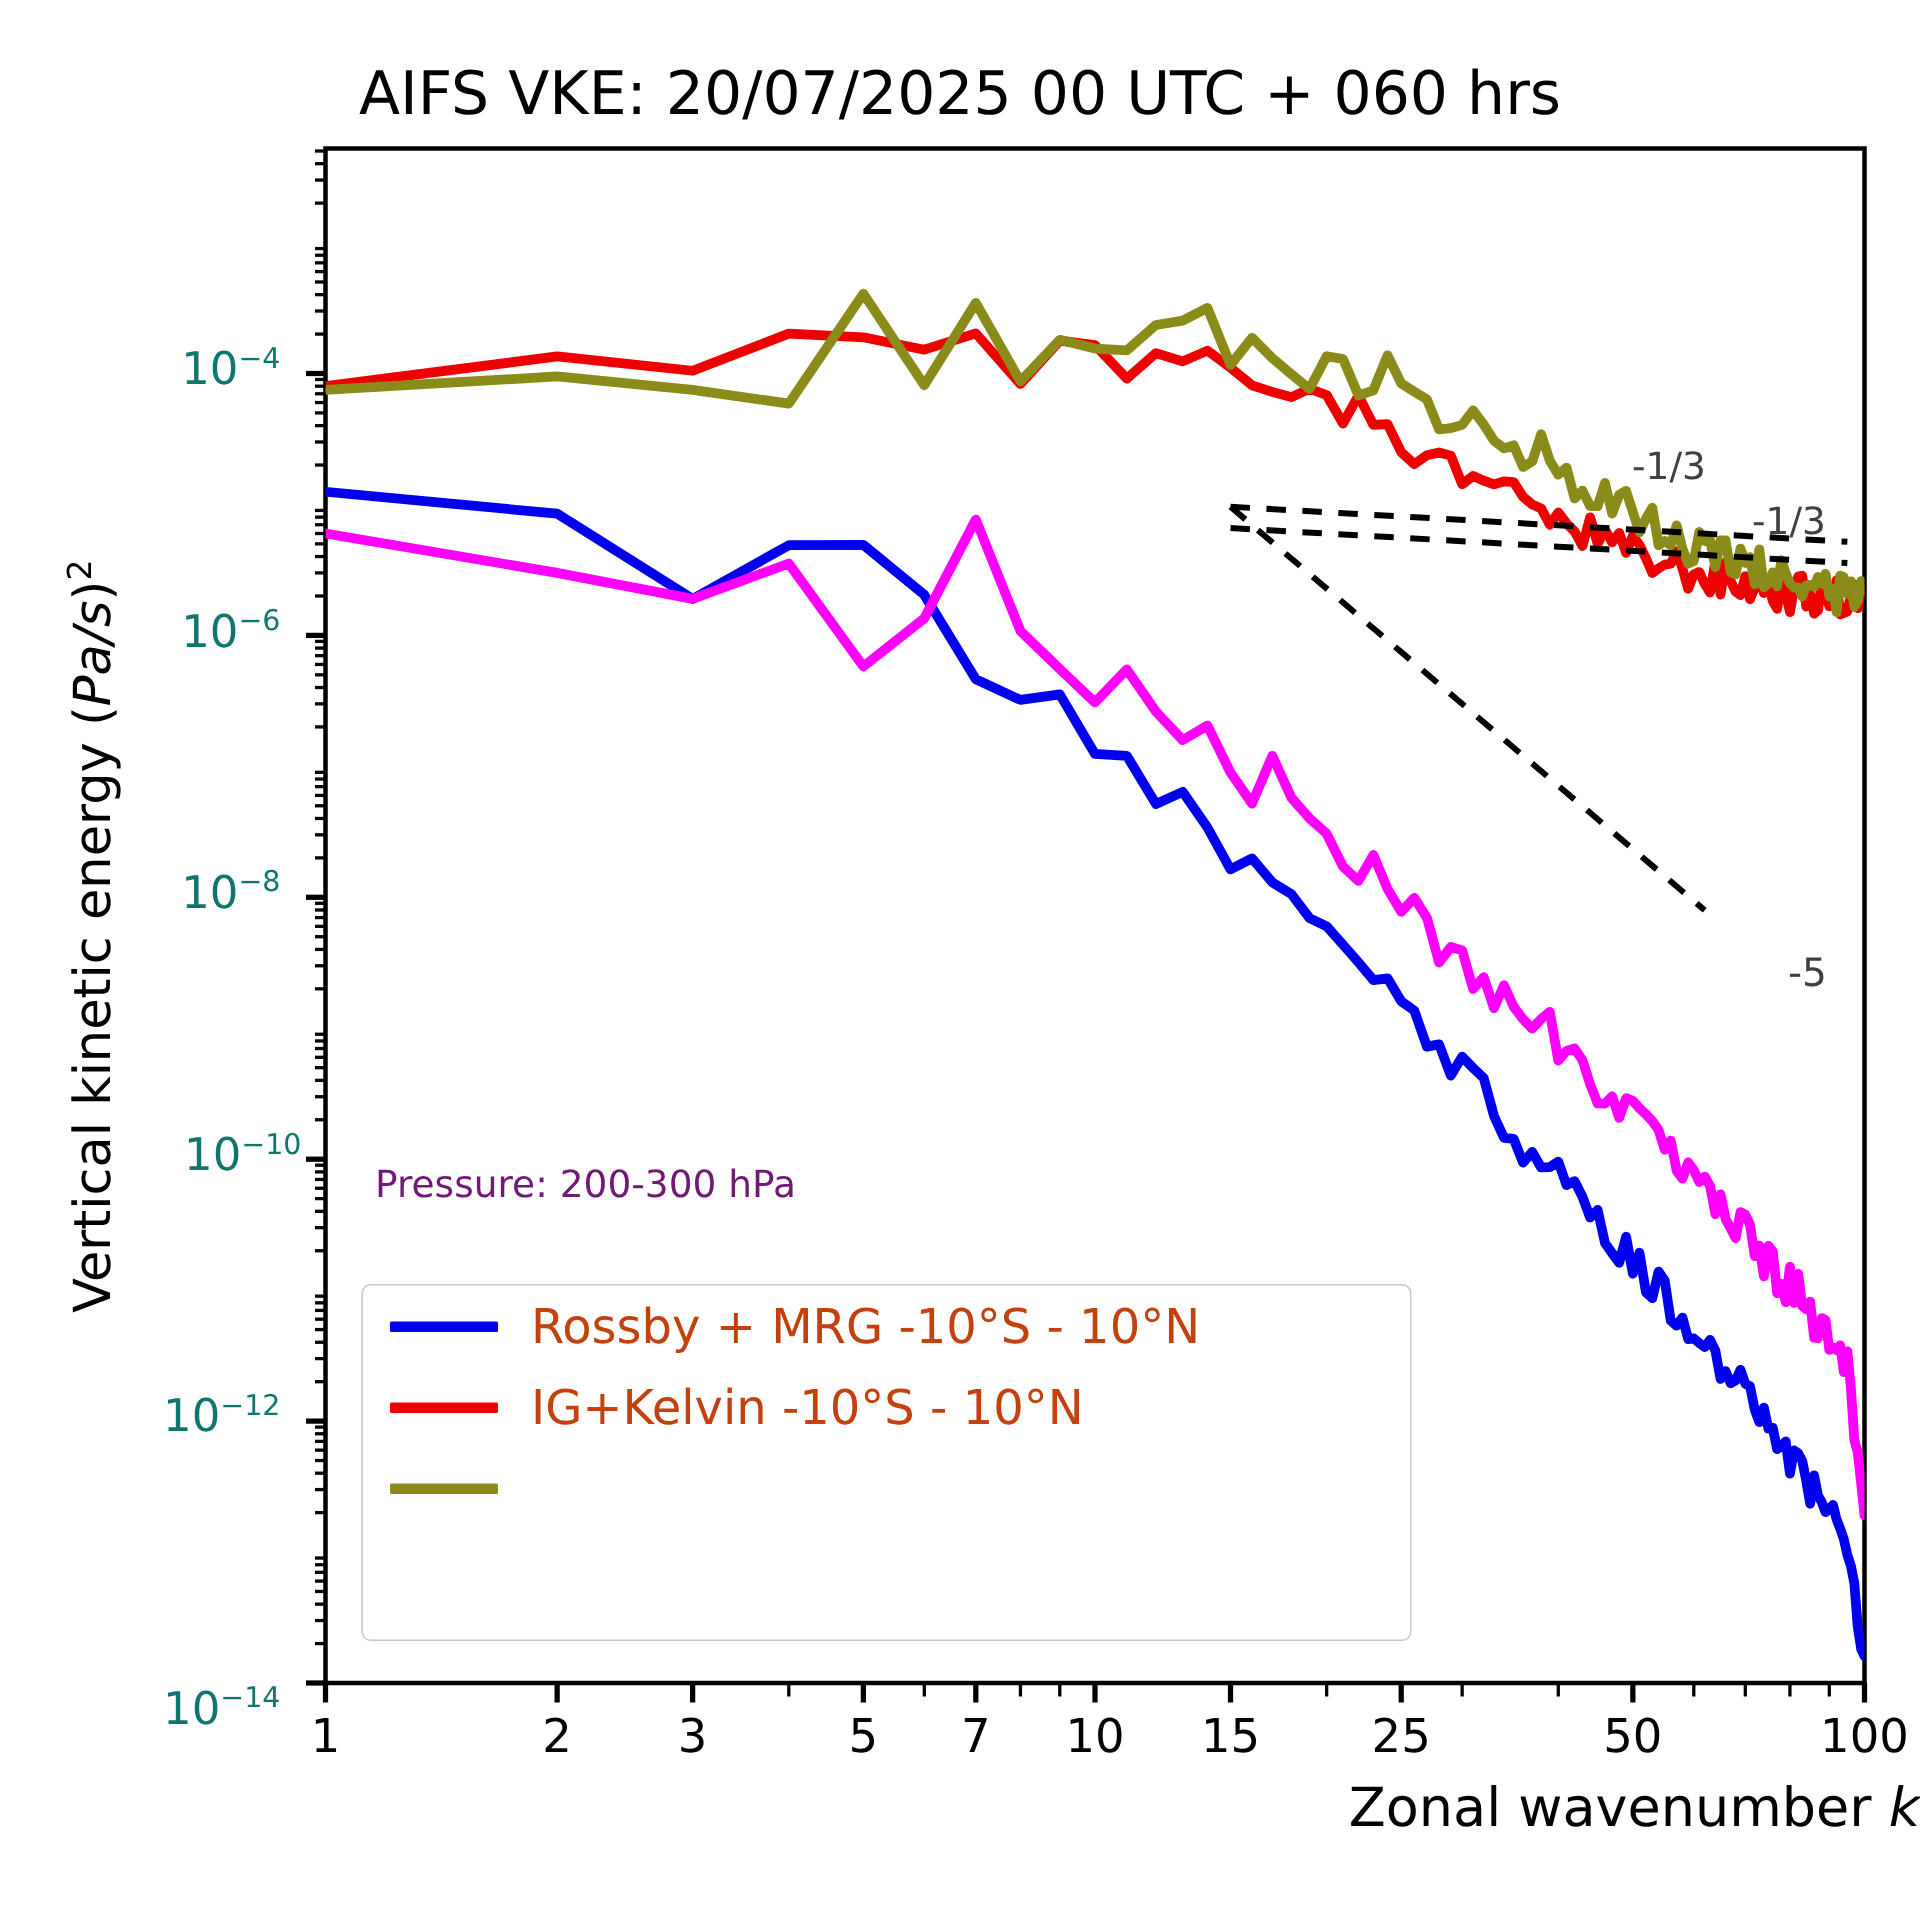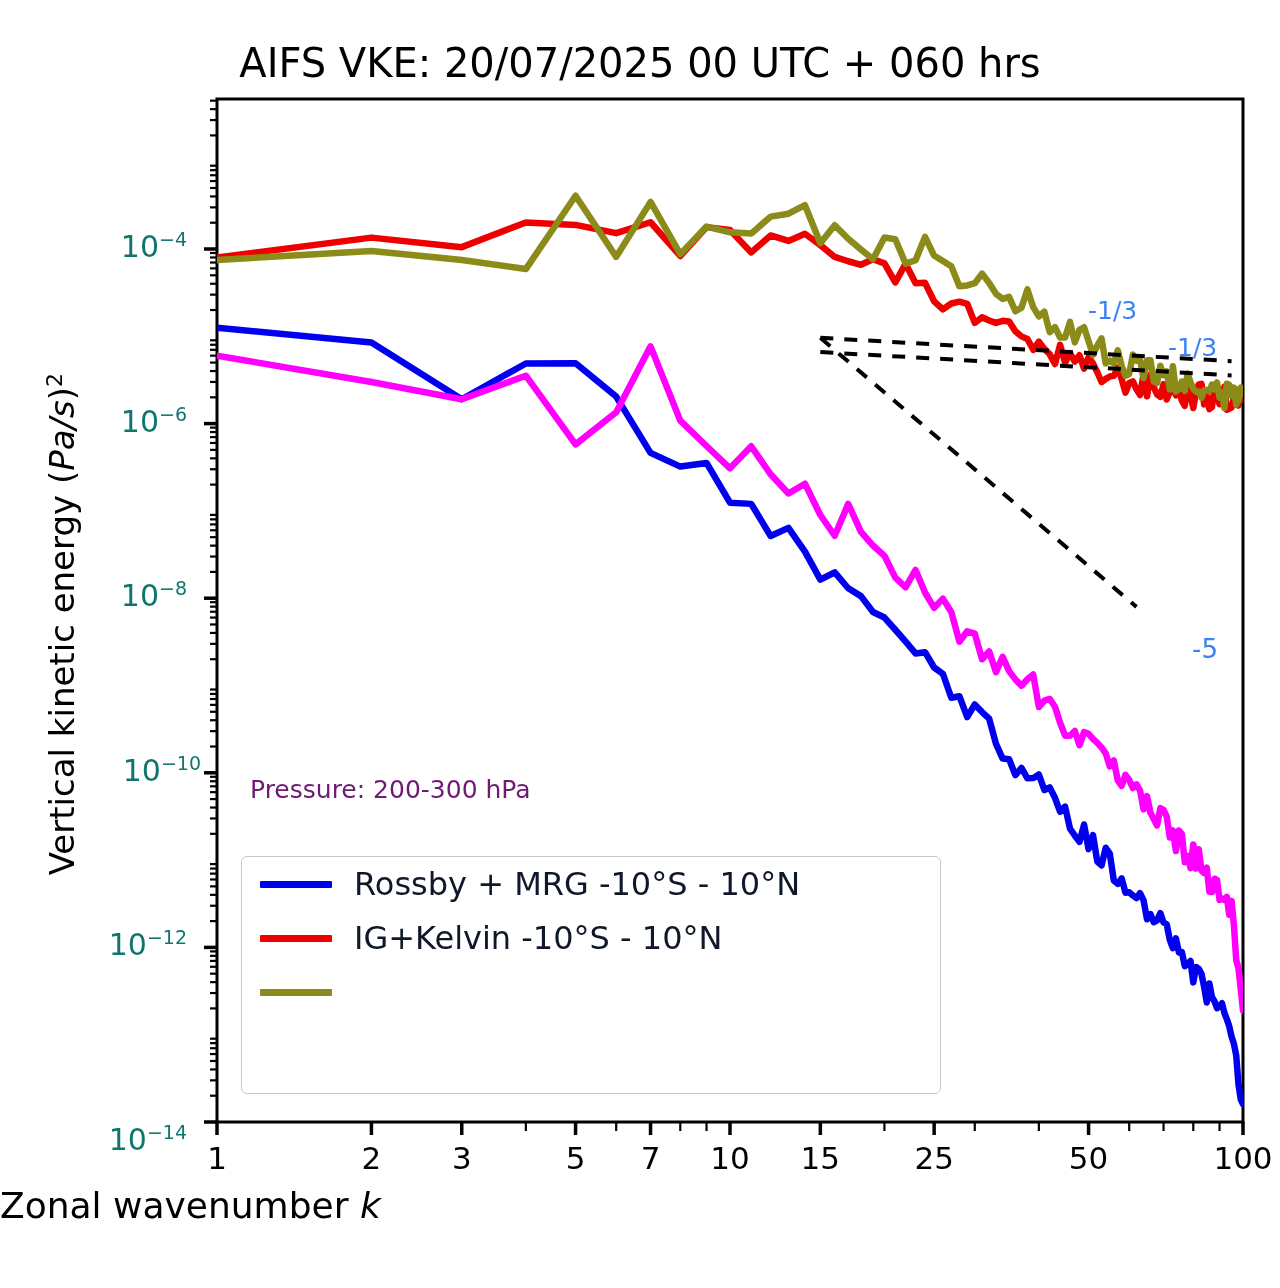--- a/index.html
+++ b/index.html
@@ -4,39 +4,39 @@
 <style>
   html,body{margin:0;padding:0;background:#ffffff;}
   body{width:1280px;height:1288px;overflow:hidden;
        font-family:"DejaVu Sans","Liberation Sans",sans-serif;}
   #figure{position:relative;width:1280px;height:924px;background:#ffffff;}
   #chart-title{position:absolute;left:0;top:40px;width:1280px;text-align:center;
       font-size:40px;color:#000;letter-spacing:0px;}
   #ylabel{position:absolute;left:-318px;top:604px;width:760px;text-align:center;
       transform:rotate(-90deg);font-size:34px;color:#000;}
   #ylabel .it{font-style:italic;}
-  #xlabel{position:absolute;left:0;top:1185px;width:1280px;text-align:left;
+  #xlabel{position:absolute;left:0;top:1185px;width:1280px;text-align:right;
       font-size:36px;color:#000;}
   #xlabel .it{font-style:italic;}
   #plot-svg{position:absolute;left:0;top:0;}
   .ytick-label{position:absolute;font-size:30px;color:#0f766e;text-align:right;
       width:130px;}
   .ytick-label sup{font-size:19px;vertical-align:super;}
   .xtick-label{position:absolute;font-size:31px;color:#000;text-align:center;
       width:90px;}
   #pressure-note{position:absolute;left:250px;top:775px;font-size:25px;color:#701a75;}
-  .slope-label{position:absolute;font-size:24px;color:#3b82f6;}
+  .slope-label{position:absolute;font-size:24px;color:#404040;}
   #legend-box{position:absolute;left:241px;top:856px;width:700px;height:238px;
       border:1px solid #c8c8c8;border-radius:6px;background:rgba(255,255,255,0.88);
       box-sizing:border-box;}
   .legend-row{position:relative;height:54px;display:flex;align-items:center;
       padding-left:18px;}
   .legend-swatch{width:72px;height:7px;border-radius:1px;margin-right:22px;
       flex:0 0 auto;}
-  .legend-text{font-size:32px;color:#0f172a;white-space:nowrap;}
+  .legend-text{font-size:32px;color:#c2410c;white-space:nowrap;}
 </style>
 </head>
 <body>
 
 <div id="figure">
 
   <div id="chart-title">AIFS VKE: 20/07/2025 00 UTC + 060 hrs</div>
 
   <div id="ylabel"><span>Vertical kinetic energy (</span><span class="it">Pa/s</span><span>)</span><sup style="font-size:22px;">2</sup></div>
 

